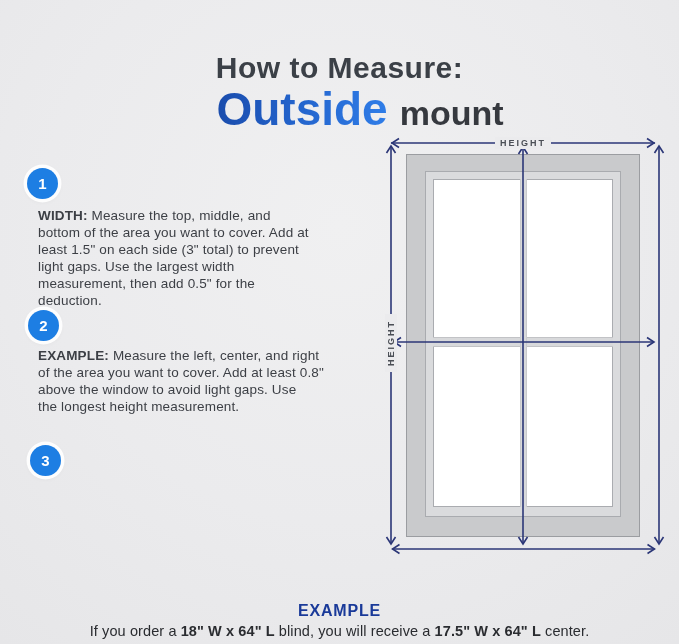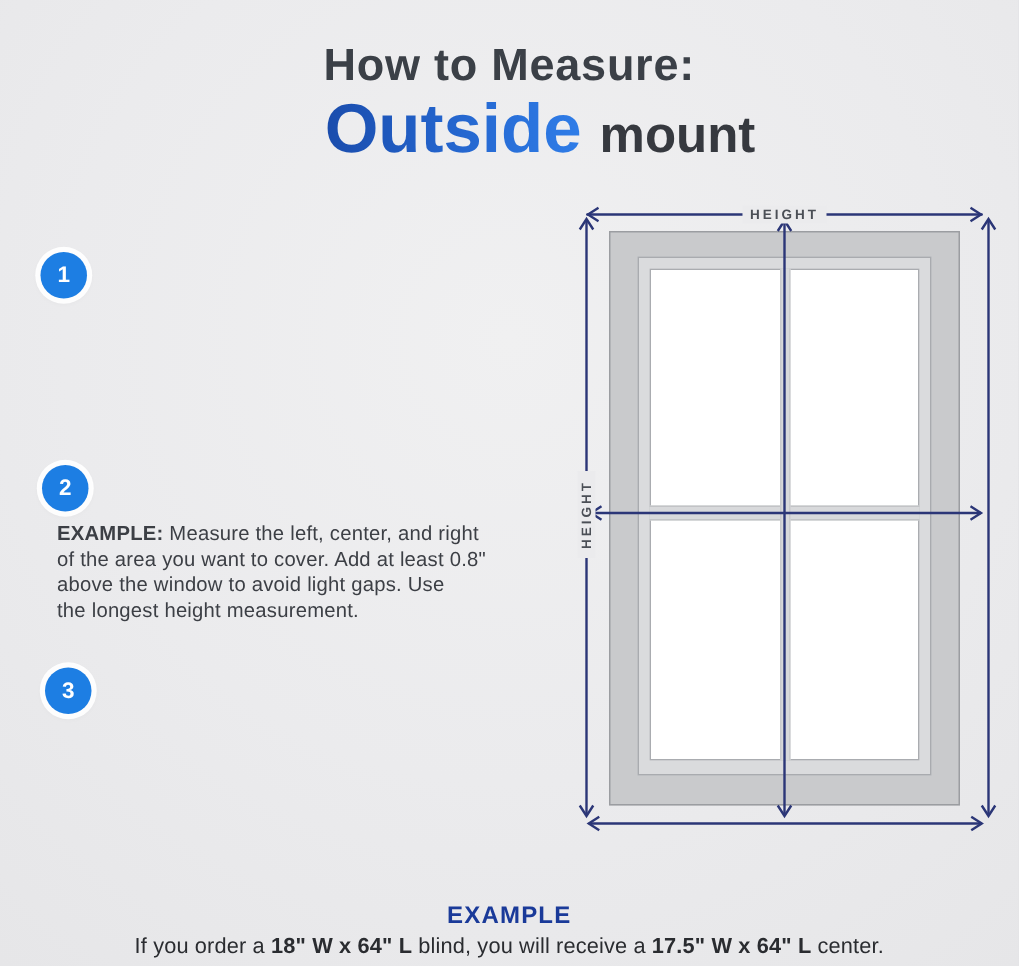--- a/index.html
+++ b/index.html
@@ -7,21 +7,21 @@
   .page {
     position:relative; width:679px; height:644px;
     background:#ebebed;
     background-image: radial-gradient(circle at 50% 35%, #f0f0f1 0%, #ebebed 55%, #e6e6e8 100%);
     font-family:"Liberation Sans", sans-serif;
     overflow:hidden;
   }
 
   
   .title { position:absolute; top:27px; left:0; width:679px; text-align:center; }
-  .title-line1 { font-size:30px; line-height:33px; font-weight:700; color:#3b4047; letter-spacing:.5px; }
+  .title-line1 { font-size:30px; line-height:33px; font-weight:700; color:#3b4047; letter-spacing:.5px;margin-top:24px; }
   .title-line2 { margin-top:1px; line-height:48px; white-space:nowrap; }
   .title-highlight {
     font-size:46px; font-weight:800; letter-spacing:0;
     background:linear-gradient(90deg,#1a4cac 0%, #2363cb 45%, #2f7de8 100%);
     -webkit-background-clip:text; background-clip:text; color:transparent;
     vertical-align:baseline;
     margin-left:41px;
   }
   .title-rest { font-size:34px; font-weight:700; color:#36393f; margin-left:12px; vertical-align:baseline; }
 
@@ -92,20 +92,29 @@
 <div class="page">
 
   <header class="title">
     <div class="title-line1">How to Measure:</div>
     <div class="title-line2"><span class="title-highlight">Outside</span><span class="title-rest">mount</span></div>
   </header>
 
   <div class="badge" id="badge-1">
     <span>1</span>
   </div>
+  <p class="step-text" id="step-text-1">
+    <span class="step-label">WIDTH:</span>
+    <span class="step-body">Measure the top, middle, and
+bottom of the area you want to cover. Add at
+least 1.5" on each side (3" total) to prevent
+light gaps. Use the largest width
+measurement, then add 0.5" for the
+deduction.</span>
+  </p>
 
   <div class="badge" id="badge-2">
     <span>2</span>
   </div>
   <p class="step-text" id="step-text-2">
     <span class="step-label">EXAMPLE:</span>
     <span class="step-body">Measure the left, center, and right
 of the area you want to cover. Add at least 0.8"
 above the window to avoid light gaps. Use
 the longest height measurement.</span>

